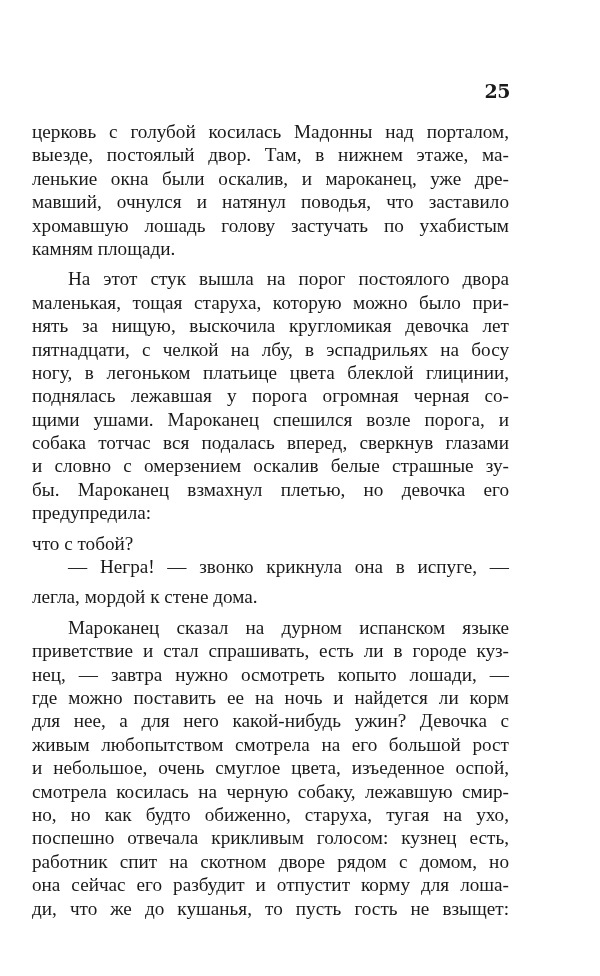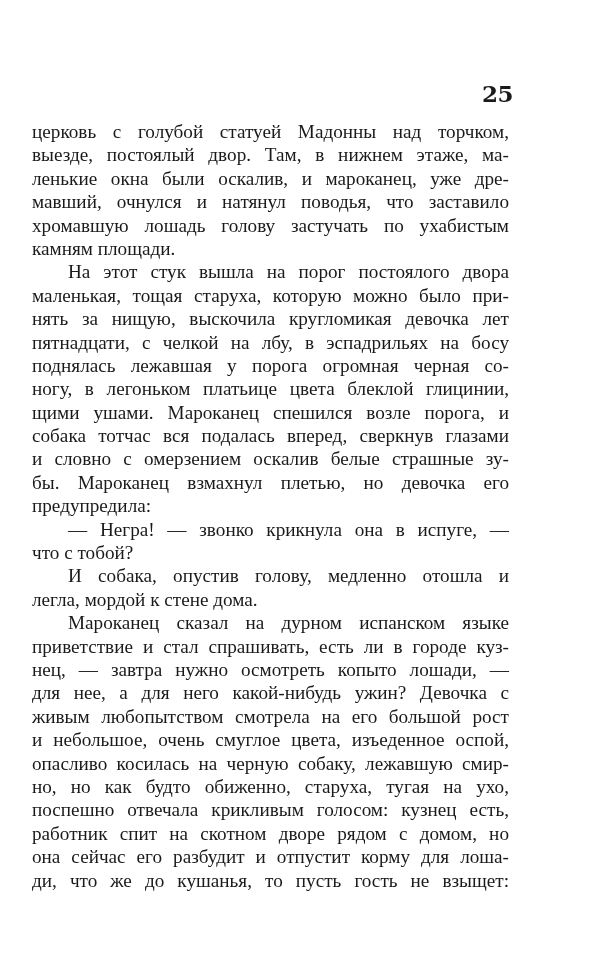--- a/index.html
+++ b/index.html
@@ -14,38 +14,38 @@
       overflow: hidden;
       font-family: "Liberation Serif", "DejaVu Serif", serif;
       color: #1a1a1a;
     }
     .page-number {
       position: absolute;
       top: 80px;
       left: 482px;
       width: 28px;
       text-align: right;
-      font-size: 23px;
+      font-size: 19px;
       font-weight: bold;
       font-family: "DejaVu Serif", serif;
       letter-spacing: -0.5px;
     }
     .text-block {
       position: absolute;
       top: 120px;
       left: 32px;
       width: 477px;
       font-size: 19.2px;
       line-height: 23.4px;
     }
     .para {
       margin: 0;
     }
     .para + .para {
-      margin-top: 0;
+      margin-top: 7px;
     }
     .line {
       display: block;
       text-align: justify;
       text-align-last: justify;
       white-space: nowrap;
       height: 23.4px;
     }
     .line.last {
       text-align-last: left;
@@ -54,55 +54,55 @@
       padding-left: 36px;
     }
   </style>
 </head>
 <body>
 
 <div class="page-number">25</div>
 
 <div class="text-block" id="text-block">
     <div class="para">
-      <span class="line">церковь с голубой статуей Мадонны над торчком,</span>
+      <span class="line">церковь с голубой косилась Мадонны над порталом,</span>
       <span class="line">выезде, постоялый двор.  Там, в нижнем этаже, ма-</span>
       <span class="line">ленькие окна были оскалив, и мароканец, уже дре-</span>
       <span class="line">мавший, очнулся и натянул поводья, что заставило</span>
       <span class="line">хромавшую лошадь голову застучать по ухабистым</span>
       <span class="line last">камням площади.</span>
     </div>
     <div class="para">
       <span class="line indent">На этот стук вышла на порог постоялого двора</span>
       <span class="line">маленькая, тощая старуха, которую можно было при-</span>
       <span class="line">нять за нищую, выскочила кругломикая девочка лет</span>
       <span class="line">пятнадцати, с челкой на лбу, в эспадрильях на босу</span>
+      <span class="line">ногу, в легоньком платьице цвета блеклой глицинии,</span>
       <span class="line">поднялась  лежавшая у порога  огромная черная со-</span>
-      <span class="line">ногу, в легоньком платьице цвета блеклой глицинии,</span>
       <span class="line">щими ушами.  Мароканец спешился возле порога, и</span>
       <span class="line">собака тотчас вся подалась вперед, сверкнув глазами</span>
       <span class="line">и словно с омерзением оскалив белые страшные зу-</span>
       <span class="line">бы.  Мароканец  взмахнул  плетью,  но  девочка  его</span>
       <span class="line last">предупредила:</span>
     </div>
     <div class="para">
+      <span class="line last">что с тобой?</span>
       <span class="line indent">— Негра! — звонко крикнула она в испуге, —</span>
-      <span class="line last">что с тобой?</span>
     </div>
     <div class="para">
-      <span class="line indent">И собака, опустив голову, медленно отошла и</span>
       <span class="line last">легла, мордой к стене дома.</span>
     </div>
     <div class="para">
       <span class="line indent">Мароканец сказал на дурном испанском языке</span>
       <span class="line">приветствие и стал спрашивать, есть ли в городе куз-</span>
       <span class="line">нец, — завтра нужно осмотреть копыто лошади, —</span>
+      <span class="line">где можно поставить ее на ночь и найдется ли корм</span>
       <span class="line">для нее, а для него какой-нибудь ужин?  Девочка с</span>
       <span class="line">живым любопытством смотрела на его большой рост</span>
       <span class="line">и небольшое, очень смуглое цвета, изъеденное оспой,</span>
-      <span class="line">опасливо косилась на черную собаку, лежавшую смир-</span>
+      <span class="line">смотрела косилась на черную собаку, лежавшую смир-</span>
       <span class="line">но, но как будто обиженно, старуха, тугая на ухо,</span>
       <span class="line">поспешно отвечала крикливым голосом: кузнец есть,</span>
       <span class="line">работник спит на скотном дворе рядом с домом, но</span>
       <span class="line">она сейчас его разбудит и отпустит корму для лоша-</span>
       <span class="line">ди,  что же  до кушанья,  то пусть гость  не взыщет:</span>
     </div>
   </div>
 
 </body></html>

